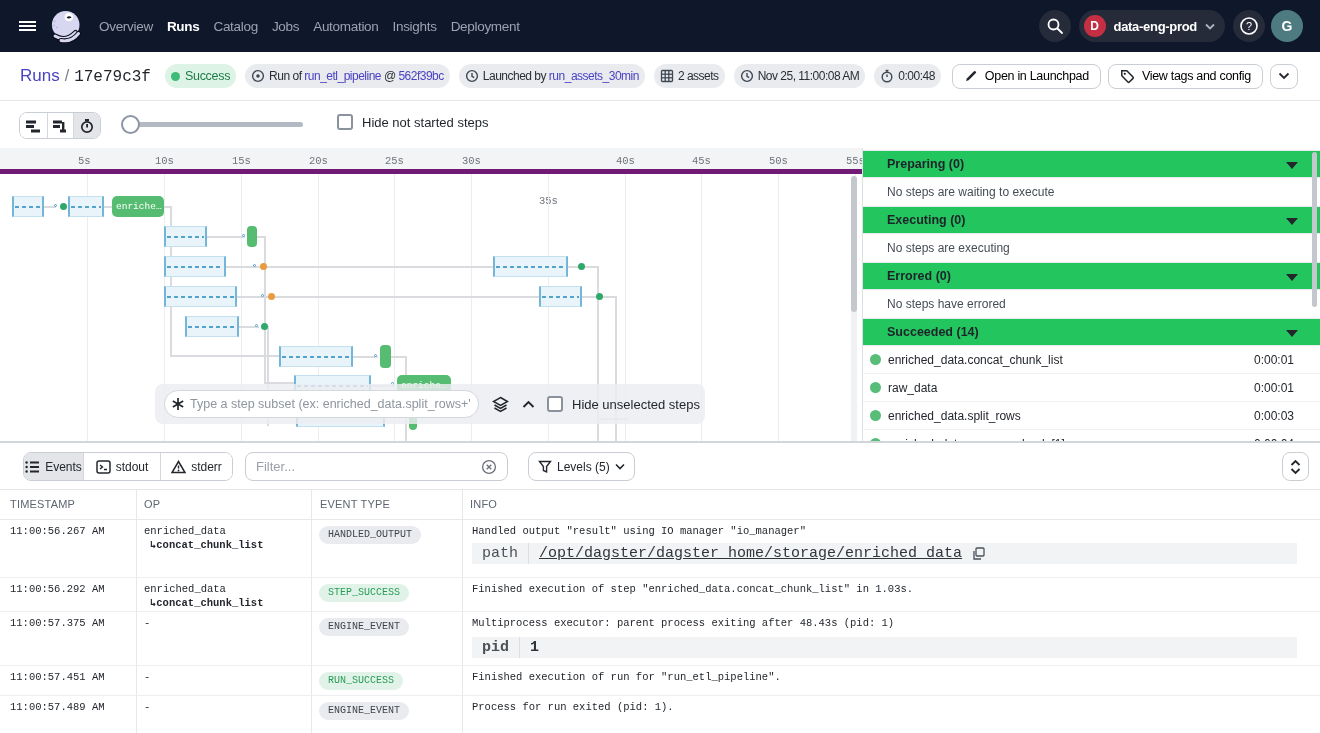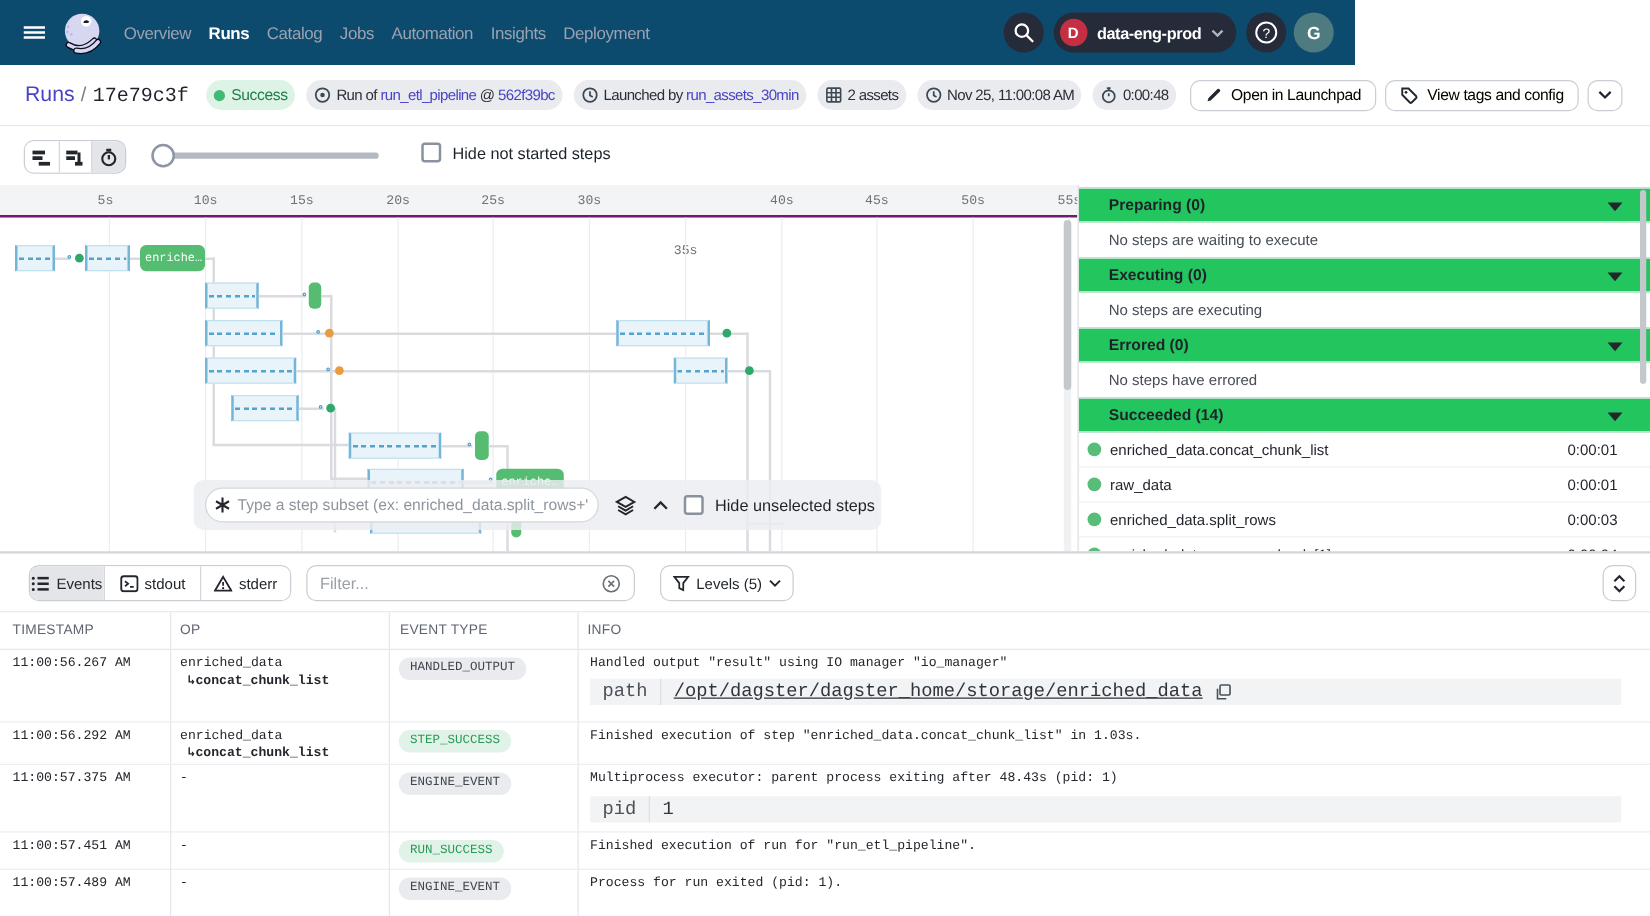--- a/index.html
+++ b/index.html
@@ -1,22 +1,22 @@
 <!DOCTYPE html>
 <html><head>
 <meta charset="utf-8">
 <style>
 * { margin:0; padding:0; box-sizing:border-box; }
 html,body { width:1320px; height:733px; overflow:hidden; background:#fff;
   font-family:"Liberation Sans", sans-serif; }
 .mono { font-family:"Liberation Mono", monospace; }
 
 
-#topnav { position:absolute; left:0; top:0; width:1084px; height:52px;
-  background:#0c4a6e; display:flex; align-items:center;text-align:center; }
+#topnav { position:absolute; left:0; top:0; width:1320px; height:52px;
+  background:#0f172a; display:flex; align-items:center;text-align:center; }
 #hamburger { width:17px; height:10.5px; margin-left:19px; display:flex;
   flex-direction:column; justify-content:space-between; }
 #hamburger div { height:2.2px; background:#fff; }
 #navlinks { display:flex; align-items:center; margin-left:6px; }
 #navlinks a { color:#9ba2b0; font-size:13.5px; letter-spacing:-0.3px; text-decoration:none; padding:0 7px; }
 #navlinks a.active { color:#fff; font-weight:bold; }
 #navright { position:absolute; right:17px; top:0; height:52px; display:flex;
   align-items:center; gap:6px; }
 .navcirc { width:32px; height:32px; border-radius:50%; background:#262b39;
   display:flex; align-items:center; justify-content:center; }
@@ -56,21 +56,21 @@
   background:#b3bac4; border-radius:3px; }
 #sliderknob { position:absolute; left:-1px; top:-7px; width:19px; height:19px;
   border-radius:50%; background:#fff; border:2px solid #8d96a2; }
 .cb { width:16px; height:16px; border:2px solid #8a929e; border-radius:3px; background:#fff; }
 #hidenot { position:absolute; left:337px; top:13px; display:flex; align-items:center; gap:9px;
   font-size:13px; color:#1e232a; white-space:nowrap; }
 
 
 #gantt { position:absolute; left:0; top:148px; width:862px; height:293px; overflow:hidden; background:#fff; }
 #gaxis { position:absolute; left:0; top:0; width:862px; height:26px; background:#f3f4f6;
-  border-bottom:2px solid #701a75; }
+  border-bottom:5px solid #701a75; }
 .gtick { position:absolute; top:7px; font-family:"Liberation Mono",monospace; font-size:10.5px; color:#6d737b; }
 .gline { position:absolute; top:26px; width:1px; height:267px; background:#ebedef; }
 .conn { position:absolute; background:#d9dbdf; }
 .wbox { position:absolute; height:21px; background:#e9f3fa; border-left:2px solid #74b6d8;
   border-right:2px solid #74b6d8; border-top:1px solid #c3e0ef; border-bottom:1px solid #c3e0ef; }
 .wbox i { position:absolute; left:1px; right:1px; top:9px; height:1.5px;
   background:repeating-linear-gradient(90deg,#54a3cd 0 4px,transparent 4px 7px); }
 .gbox { position:absolute; background:#55bc71; border-radius:4px; }
 .gchip { position:absolute; height:21px; background:#55bc71; border-radius:5px; color:#fff;
   font-family:"Liberation Mono",monospace; font-size:9.5px; line-height:21px; padding:0 4px;
@@ -536,21 +536,21 @@
     <span class="op2">↳concat_chunk_list</span>
     <span class="echip green">STEP_SUCCESS</span>
     <span class="info1">Finished execution of step "enriched_data.concat_chunk_list" in 1.03s.</span>
   </div>
 
   <div class="lrow" style="top:122px; height:54px;">
     <span class="ts">11:00:57.375 AM</span>
     <span class="opd">-</span>
     <span class="echip">ENGINE_EVENT</span>
     <span class="info1">Multiprocess executor: parent process exiting after 48.43s (pid: 1)</span>
-    <div class="metabar" style="top:25px; width:825px;">
+    <div class="metabar" style="top:25px; width:825px;font-weight:bold;">
       <span class="metakey">pid</span>
       <span class="metaval">1</span>
     </div>
   </div>
 
   <div class="lrow" style="top:176px; height:30px;">
     <span class="ts">11:00:57.451 AM</span>
     <span class="opd">-</span>
     <span class="echip green">RUN_SUCCESS</span>
     <span class="info1">Finished execution of run for "run_etl_pipeline".</span>

